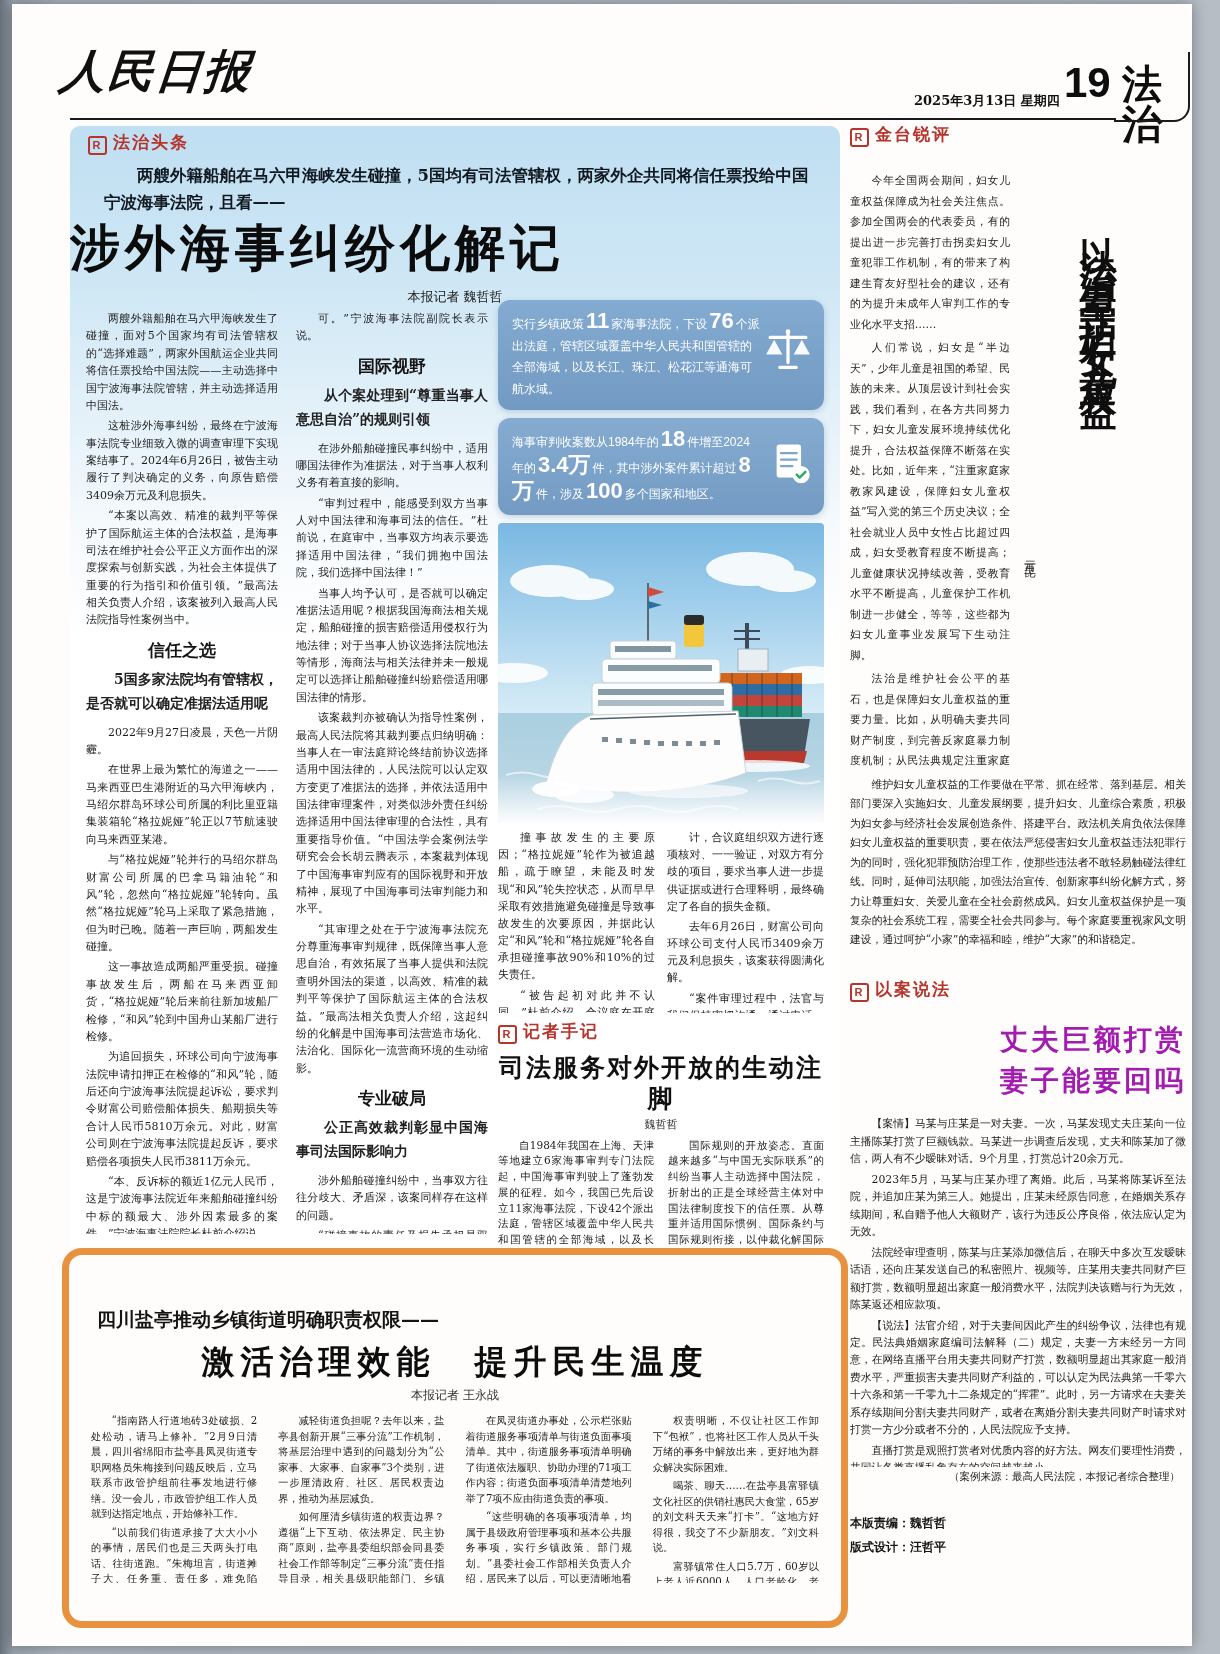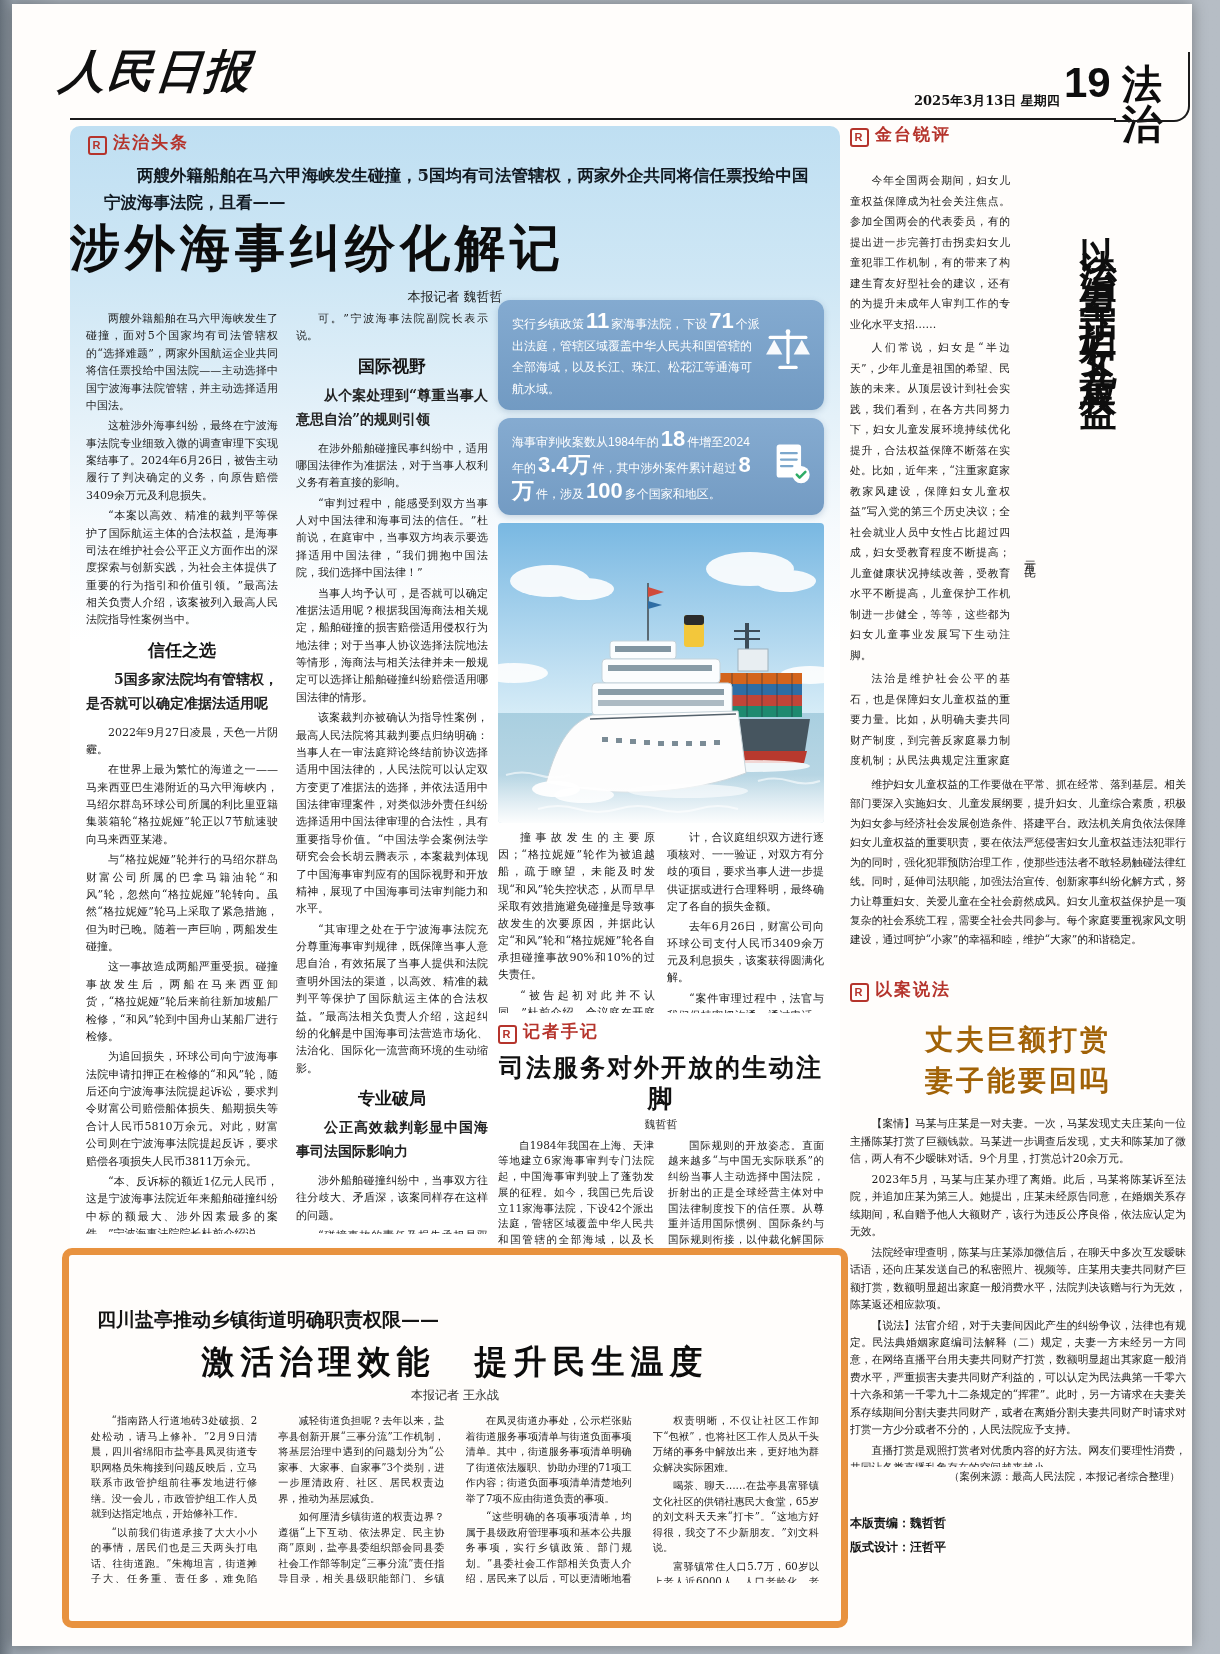--- a/index.html
+++ b/index.html
@@ -71,28 +71,28 @@
   .commentary{display:flex;margin-top:24px;height:600px;}
   .commentary-text{width:160px;font:10.8px/1.9 "DejaVu Serif",serif;color:#1b1b1b;}
   .vwrap{flex:1;position:relative;display:flex;justify-content:center;}
   .vtitle{
     writing-mode:vertical-rl;font:800 37px/1 "DejaVu Serif",serif;letter-spacing:13px;
     color:#0e0e0e;height:600px;margin-top:36px;
   }
   .vauthor{position:absolute;left:14px;top:380px;writing-mode:vertical-rl;font:12px/1 "DejaVu Serif",serif;color:#333;letter-spacing:3px;}
   .commentary-close{margin-top:4px;height:170px;font:10.8px/1.8 "DejaVu Serif",serif;color:#1b1b1b;}
   .case-label{margin-top:36px;}
-  .case-title{margin-top:18px;text-align:center;font:800 28px/1.45 "Liberation Sans",sans-serif;letter-spacing:3px;color:#a16207;}
+  .case-title{margin-top:18px;text-align:right;font:800 28px/1.45 "Liberation Sans",sans-serif;letter-spacing:3px;color:#a21caf;}
   .case-paras{margin-top:14px;height:352px;font:10.8px/1.62 "DejaVu Serif",serif;color:#1b1b1b;}
   .case-source{text-align:right;font:10.5px/1.5 "DejaVu Serif",serif;color:#222;margin-top:2px;padding-right:6px;}
   .credits{margin-top:26px;text-align:left;font:600 12px/2 "DejaVu Serif",serif;color:#151515;}
   
   .bottom-box{
     position:absolute;left:50px;top:1244px;width:786px;height:380px;box-sizing:border-box;
-    border:7px solid #e8923f;border-radius:10px;background:#fffdfb;padding:12px 22px;overflow:hidden;
+    border:7px solid #e8923f;border-radius:20px;background:#fffdfb;padding:12px 22px;overflow:hidden;
   }
   .bottom-kicker{margin:40px 0 0 6px;font:700 19px/1.3 "DejaVu Serif",serif;color:#141414;}
   .bottom-title{text-align:center;margin-top:10px;font:900 33px/1.2 "DejaVu Serif",serif;letter-spacing:6px;color:#0d0d0d;}
   .bottom-byline{text-align:center;margin-top:8px;font:12px/1 "DejaVu Serif",serif;color:#333;}
   .bottom-cols{display:flex;gap:21px;margin-top:12px;}
   .bottom-col{flex:1;height:170px;font:10.2px/1.52 "DejaVu Serif",serif;color:#1c1c1c;}
 </style>
 </head>
 <body>
 
@@ -146,21 +146,21 @@
       <div class="sec-sub">公正高效裁判彰显中国海事司法国际影响力</div>
       <div>
           <p class="para">涉外船舶碰撞纠纷中，当事双方往往分歧大、矛盾深，该案同样存在这样的问题。</p>
           <p class="para">“碰撞事故的责任及损失承担是双方核心争议焦点。”杜前介绍，由于事故发生在他国管辖水域，案件当事人按照当地惯例向有关部门作了报告，但当地海事部门并未出具类似我国海事局出具的水上交通事故结论书等，因此事先并未形成权威的事故责任比例认定。</p>
         </div>
     </div>
 
     <div class="lead-right">
 
       <div class="stat-box">
-        <span>实行乡镇政策</span><span class="bignum">11</span><span>家海事法院，下设</span><span class="bignum">71</span><span>个派出法庭，管辖区域覆盖中华人民共和国管辖的全部海域，以及长江、珠江、松花江等通海可航水域。</span>
+        <span>实行乡镇政策</span><span class="bignum">11</span><span>家海事法院，下设</span><span class="bignum">76</span><span>个派出法庭，管辖区域覆盖中华人民共和国管辖的全部海域，以及长江、珠江、松花江等通海可航水域。</span>
         <span class="stat-icon">
           <svg width="52" height="52" viewBox="0 0 64 64">
             <g fill="#ffffff">
               <circle cx="32" cy="8" r="3"></circle>
               <rect x="30" y="8" width="4" height="40" rx="2"></rect>
               <rect x="8" y="13" width="48" height="4" rx="2"></rect>
               <path d="M15 18 L5 36 H25 Z" opacity="0.95"></path>
               <path d="M49 18 L39 36 H59 Z" opacity="0.95"></path>
               <rect x="20" y="50" width="24" height="4" rx="2"></rect>
             </g>

